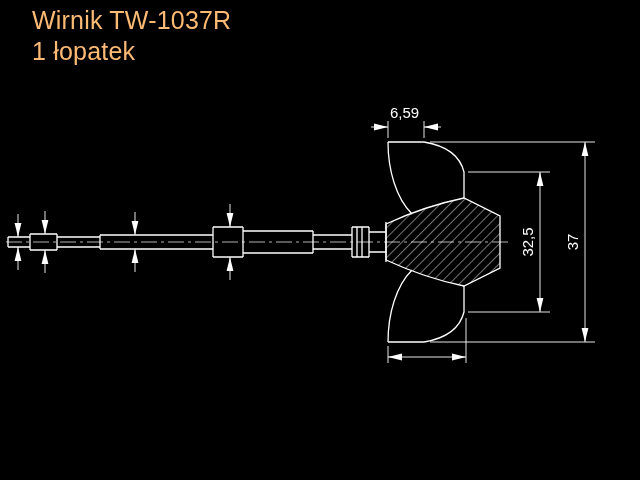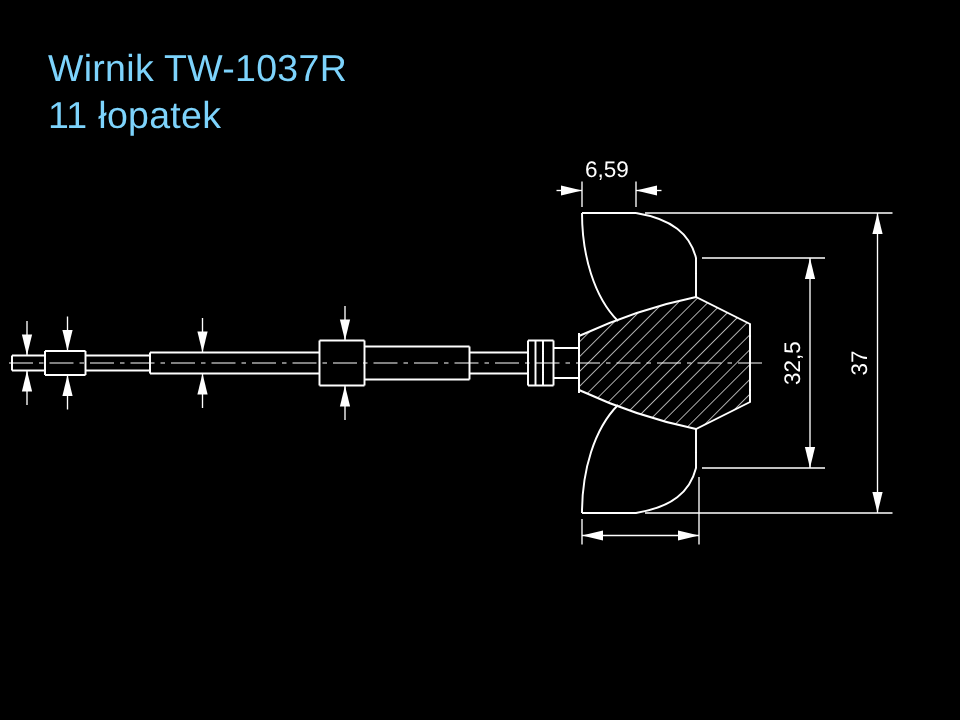--- a/index.html
+++ b/index.html
@@ -11,39 +11,39 @@
     position: relative;
     width: 640px;
     height: 480px;
     background: #000000;
     overflow: hidden;
     font-family: "Liberation Sans", sans-serif;
   }
   #title-block {
     position: absolute;
     left: 32px;
-    top: 31px;
-    color: #7dd3fc;
+    top: 5px;
+    color: #fdba74;
     font-size: 25px;
     line-height: 31px;
     letter-spacing: 0.2px;
     white-space: nowrap;
   }
   svg text {
     font-family: "Liberation Sans", sans-serif;
   }
 </style>
 </head>
 <body>
 
 <div id="screen">
 
   <div id="title-block">
     <div>Wirnik TW-1037R</div>
-    <div>11 łopatek</div>
+    <div>1 łopatek</div>
   </div>
 
   <svg width="640" height="480" viewBox="0 0 640 480" style="position:absolute;left:0;top:0;">
     <defs>
       <marker id="arr" markerUnits="userSpaceOnUse" markerWidth="16" markerHeight="12" refX="15" refY="6" orient="auto-start-reverse">
         <path d="M15,6 L1,2.6 L1,9.4 Z" fill="#ffffff"></path>
       </marker>
       <pattern id="hatch" patternUnits="userSpaceOnUse" width="7" height="7" patternTransform="rotate(45)">
         <line x1="0" y1="0" x2="0" y2="7" stroke="#ffffff" stroke-width="0.9"></line>
       </pattern>

